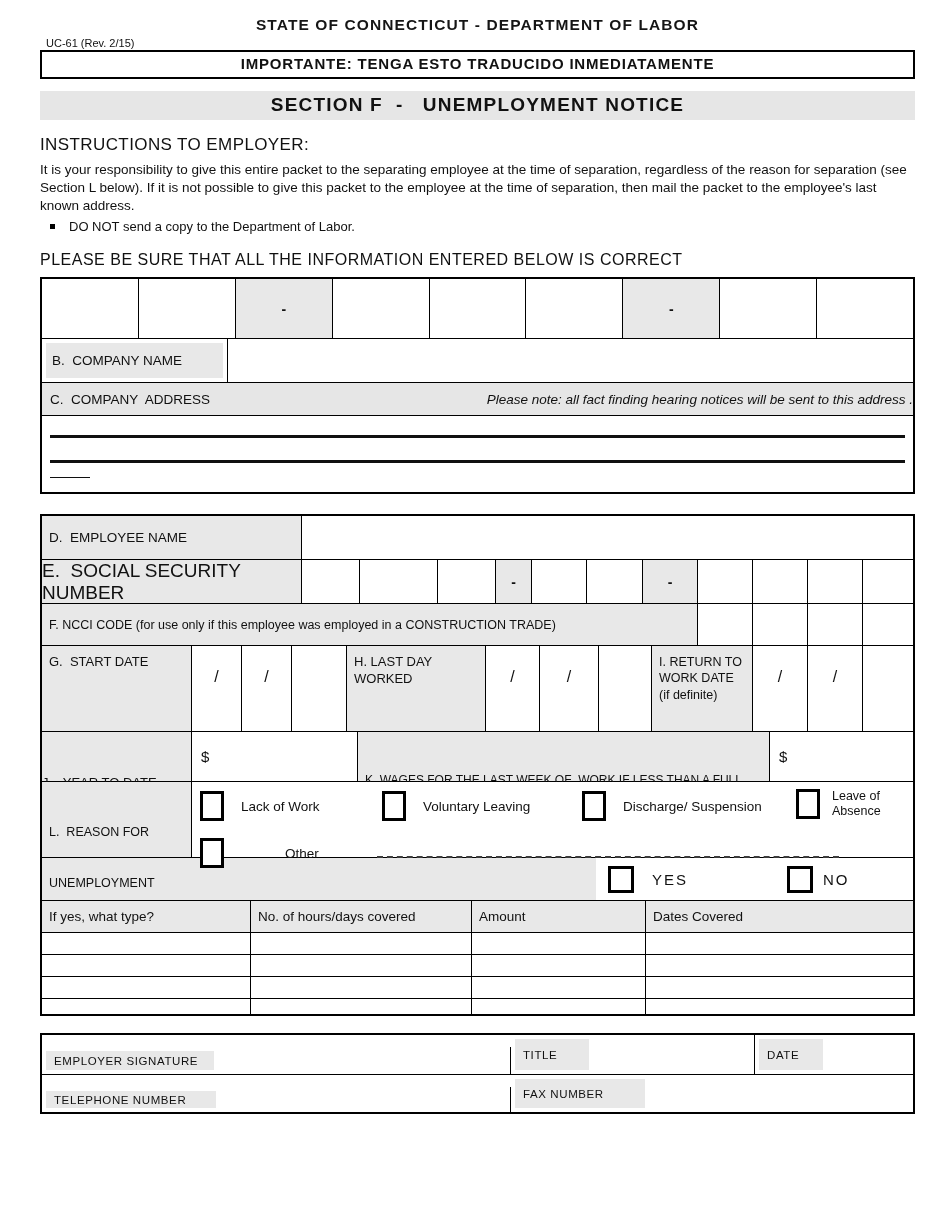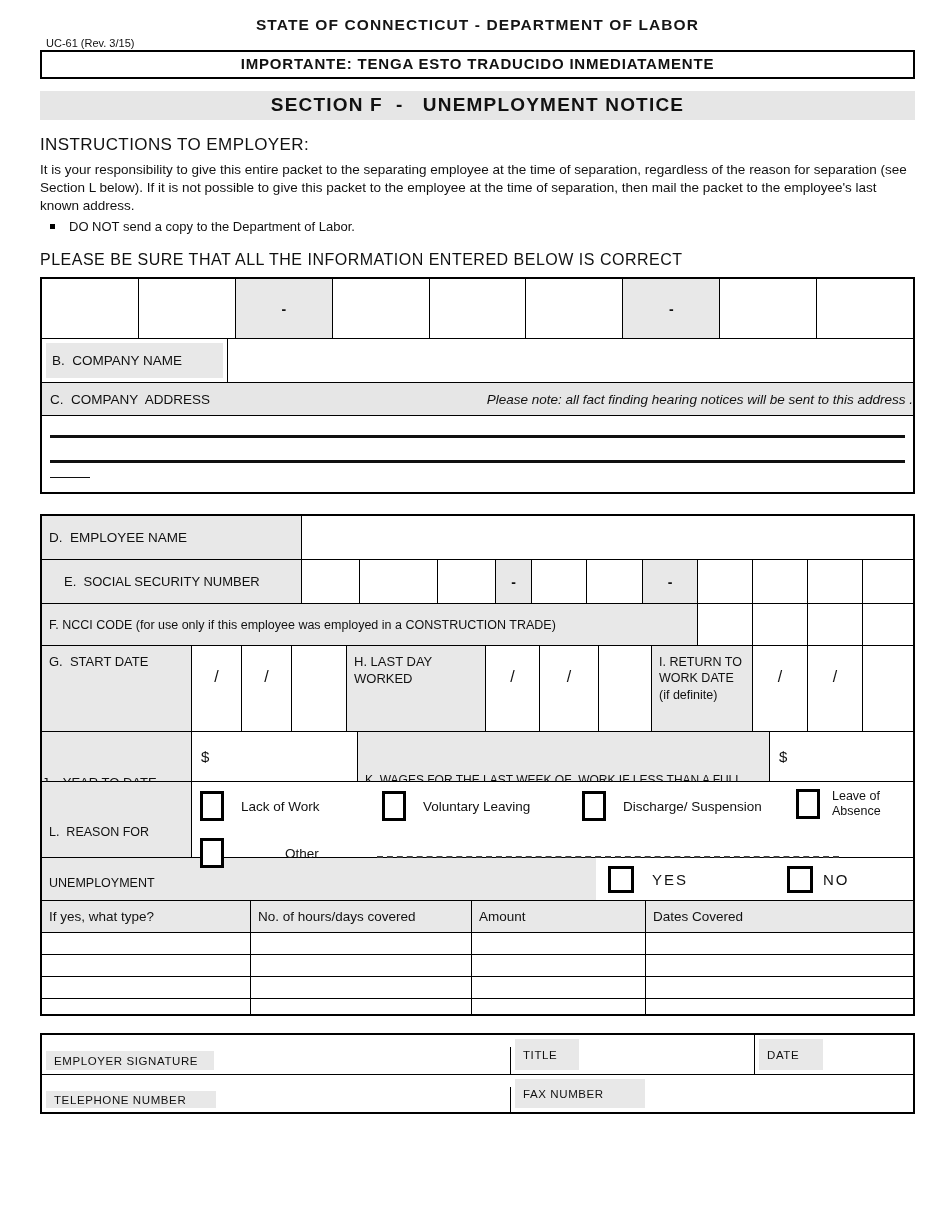--- a/index.html
+++ b/index.html
@@ -52,21 +52,21 @@
   .row-c-head { height:33px; background:#e6e6e6; display:flex; align-items:center; padding-left:8px;justify-content:space-between; }
   .c-label { font-size:13.5px; white-space:pre-wrap; }
   .c-note { font-size:13.5px; font-style:italic; margin-left:14px; white-space:pre-wrap; }
   .row-c-body { height:76px; padding:0 8px; }
   .addr-line { border-bottom:3px solid #101010; height:0; margin-top:19px; }
   .addr-line.l2 { margin-top:22px; }
   .addr-short { border-bottom:1.5px solid #101010; width:40px; margin-top:14px; }
   .row-d { height:44px; }
   .d-label { width:260px; display:flex; align-items:center; padding-left:7px; font-size:13.5px; white-space:pre-wrap; }
   .row-e { height:44px; }
-  .e-label { width:260px; display:flex; align-items:center; padding-left:22px; font-size:13px; white-space:pre-wrap; }
+  .e-label { width:260px; display:flex; align-items:center; padding-left:0; font-size:19px; white-space:pre-wrap; }
   .w58{width:58px;} .w78{width:78px;} .w36{width:36px;} .w55{width:55px;} .w56{width:56px;}
   .flexc { flex:1; }
   .row-f { height:42px; }
   .f-label { width:656px; display:flex; align-items:center; padding-left:7px; font-size:12.5px; }
 
   .row-ghi { height:86px; }
   .g-label { width:150px; padding:8px 0 0 7px; font-size:13px; white-space:pre-wrap; }
   .gc1{width:50px;} .gc2{width:50px;} .gc3{width:55px;}
   .h-label { width:139px; padding:8px 0 0 7px; font-size:13px; line-height:1.3; }
   .hc1{width:54px;} .hc2{width:59px;} .hc3{width:53px;}
@@ -106,31 +106,31 @@
   .row-tb { height:22px; } .row-tb.short { height:15px; }
   .row-tb .cell { background:#fff; }
 
   
   .bottom-box { margin-top:17px; }
   .row-sig { height:40px; } .row-tel { height:37px; }
   .sig-c1 { width:469px; display:flex; padding:4px;margin-top:12px; }
   .sig-c2 { width:244px; display:flex; padding:4px; }
   .sig-c3 { flex:1; display:flex; padding:4px; }
   .blab { background:#e8e8e8; display:flex; align-items:center; padding-left:8px; font-size:11.5px; letter-spacing:0.6px; flex:none; }
-  .blab.es { width:168px; } .blab.ti { width:64px; } .blab.da { width:64px; }
+  .blab.es { width:168px; } .blab.ti { width:74px; } .blab.da { width:64px; }
   .blab.tn { width:170px; } .blab.fx { width:130px; }
   .bfield { flex:1; background:#fff; }
 </style>
 </head>
 <body>
 
 <div class="content">
 
   <div class="form-title">STATE OF CONNECTICUT - DEPARTMENT OF LABOR</div>
-  <div class="form-number">UC-61 (Rev. 3/15)</div>
+  <div class="form-number">UC-61 (Rev. 2/15)</div>
   <div class="importante">IMPORTANTE: TENGA ESTO TRADUCIDO INMEDIATAMENTE</div>
   <div class="section-banner">SECTION F  -   UNEMPLOYMENT NOTICE</div>
 
   <div class="instr-head">INSTRUCTIONS TO EMPLOYER:</div>
   <div class="instr-body">It is your responsibility to give this entire packet to the separating employee at the time of separation, regardless of the reason for separation (see Section L below).  If it is not possible to give this packet to the employee at the time of separation, then mail the packet to the employee's last known address.</div>
   <div class="instr-bullet">
     <span class="bullet-sq"></span>
     <span>DO NOT send a copy to the Department of Labor.</span>
   </div>
   <div class="confirm-line">PLEASE BE SURE THAT ALL THE INFORMATION ENTERED BELOW IS CORRECT</div>

